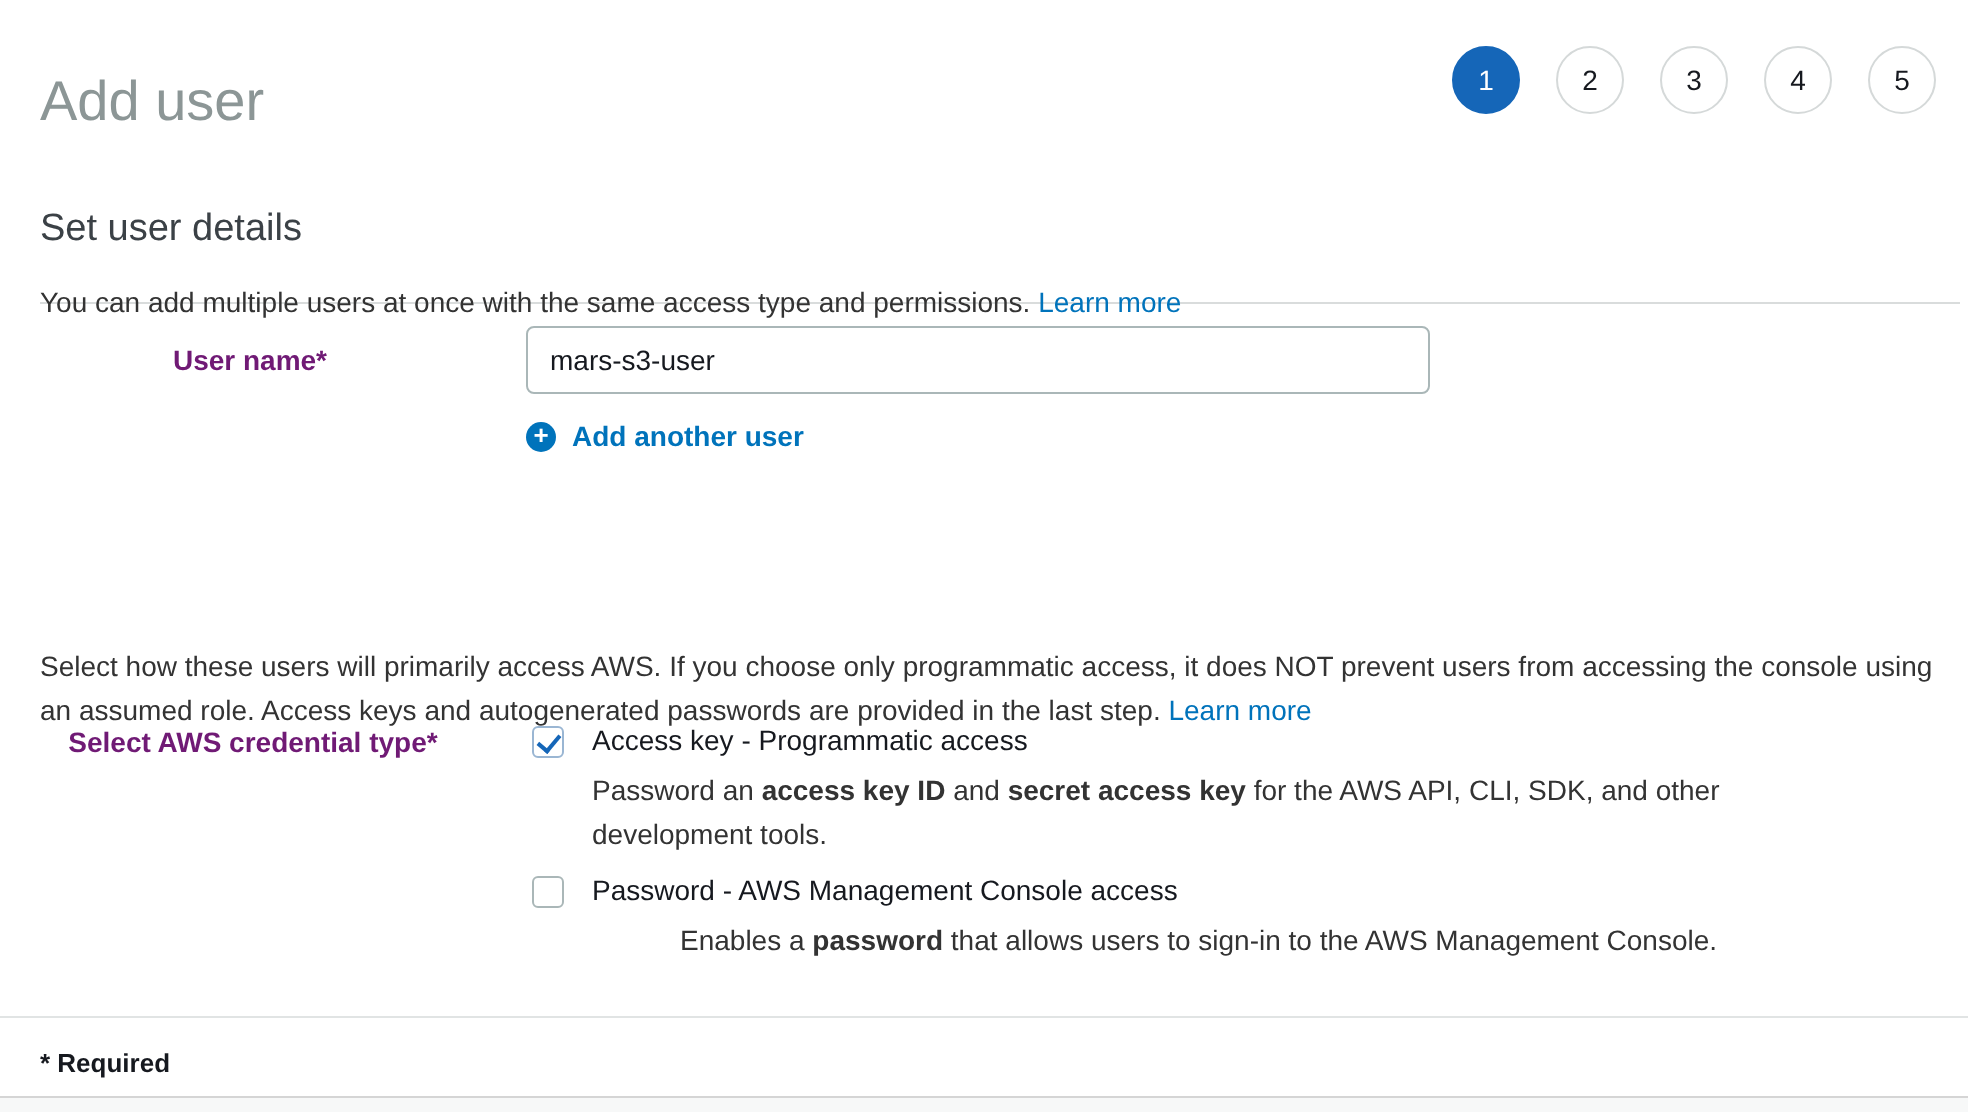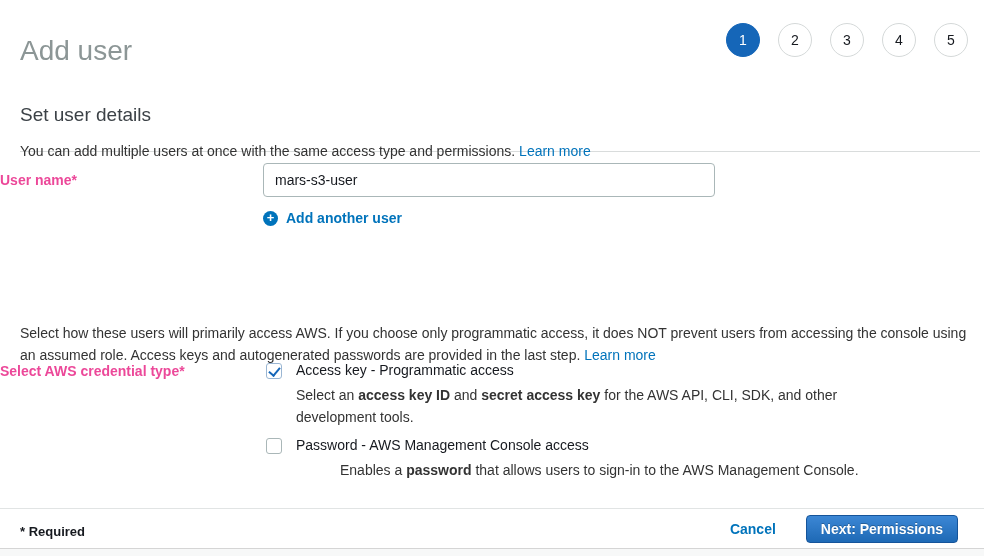--- a/index.html
+++ b/index.html
@@ -18,22 +18,22 @@
         color:#3b4146;padding-bottom:25px;border-bottom:1px solid #d9dcdc;}
   #heading1{top:88px;}
   #heading2{top:274px;}
 
   .para{position:absolute;left:20px;font-size:14px;color:#333;line-height:22px;}
   #para1{top:126px;width:940px;}
   #para2{top:308px;width:957px;}
 
   .link{color:#0073bb;text-decoration:none;cursor:pointer;}
 
-  .field-label{position:absolute;left:0;width:250px;text-align:left;font-weight:bold;
-        font-size:14px;color:#ec4899;}
+  .field-label{position:absolute;left:0;width:250px;text-align:center;font-weight:bold;
+        font-size:14px;color:#701a75;}
   #username-label{top:172px;}
   #credential-label{top:363px;width:253px;}
 
   .text-input{position:absolute;left:263px;top:163px;width:452px;height:34px;box-sizing:border-box;
         border:1px solid #aab7b8;border-radius:4px;padding:16px 11px;font-size:14px;color:#16191f;
         font-family:"Liberation Sans",sans-serif;}
 
   .add-another{position:absolute;left:263px;top:210px;display:flex;align-items:center;gap:8px;
         color:#0073bb;font-weight:bold;font-size:14px;cursor:pointer;background:none;border:none;
         padding:0;font-family:inherit;}
@@ -96,29 +96,25 @@
     <span>Add another user</span>
   </button>
 
 
   <p class="para" id="para2"><span>Select how these users will primarily access AWS. If you choose only programmatic access, it does NOT prevent users from accessing the console using an assumed role. Access keys and autogenerated passwords are provided in the last step. </span><a class="link">Learn more</a></p>
 
   <div class="field-label" id="credential-label">Select AWS credential type*</div>
 
   <div class="checkbox checked" id="checkbox-access"></div>
   <div class="option-title" id="opt1-title">Access key - Programmatic access</div>
-  <div class="option-desc" id="opt1-desc"><span>Select an </span><b>access key ID</b><span> and </span><b>secret access key</b><span> for the AWS API, CLI, SDK, and other development tools.</span></div>
+  <div class="option-desc" id="opt1-desc"><span>Password an </span><b>access key ID</b><span> and </span><b>secret access key</b><span> for the AWS API, CLI, SDK, and other development tools.</span></div>
 
   <div class="checkbox" id="checkbox-password"></div>
   <div class="option-title" id="opt2-title">Password - AWS Management Console access</div>
   <div class="option-desc" id="opt2-desc"><span>Enables a </span><b>password</b><span> that allows users to sign-in to the AWS Management Console.</span></div>
 
   <div class="footer">
     <div class="required">* Required</div>
-    <div class="footer-actions">
-      <button class="cancel">Cancel</button>
-      <button class="next-btn">Next: Permissions</button>
-    </div>
   </div>
 
   <div class="bottom-strip"></div>
 
 </div>
 
 </body></html>

